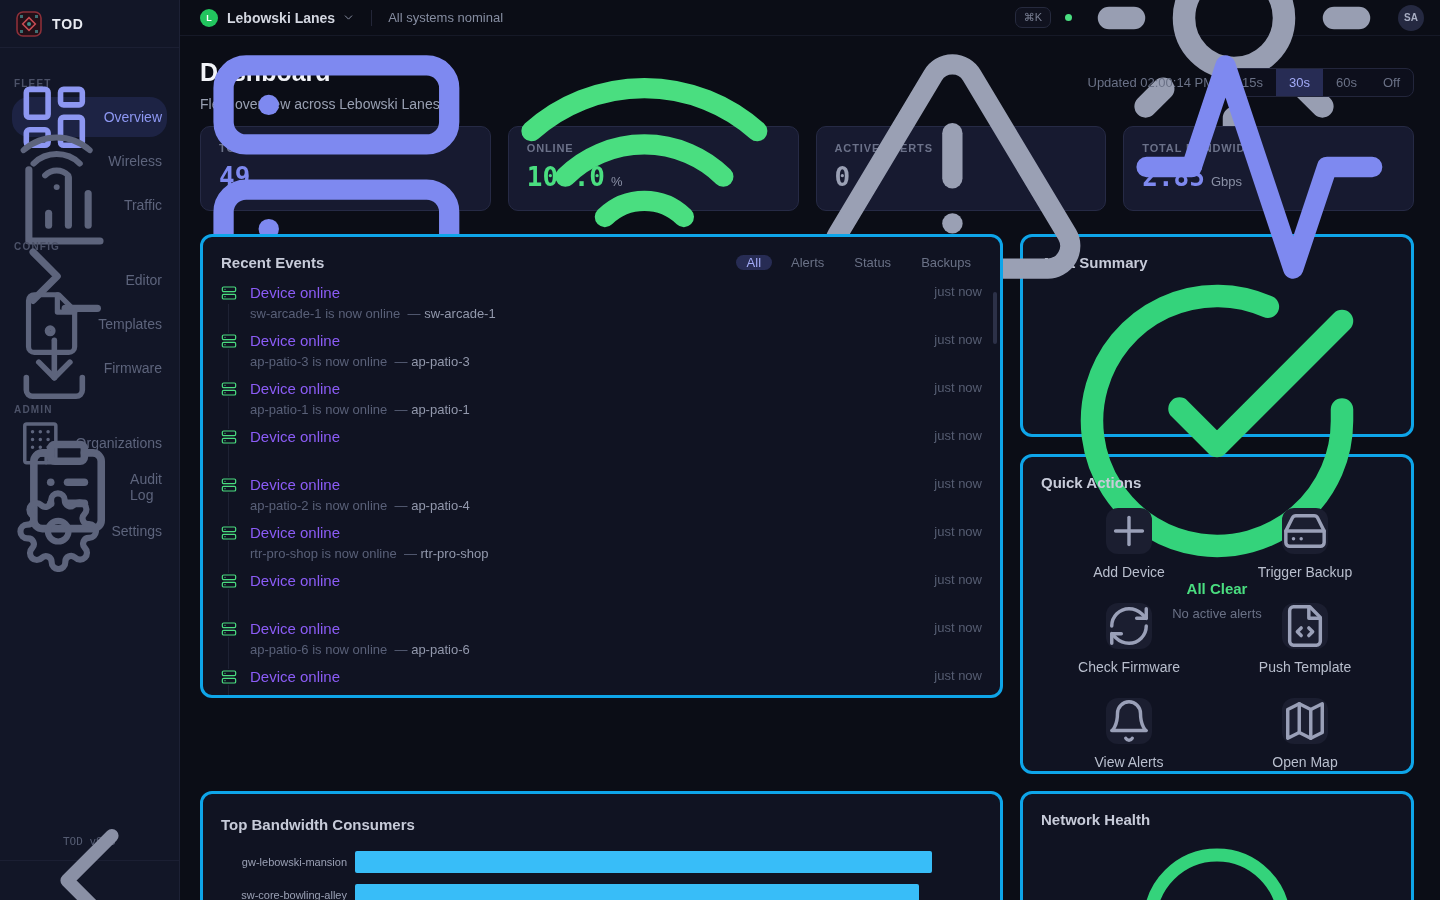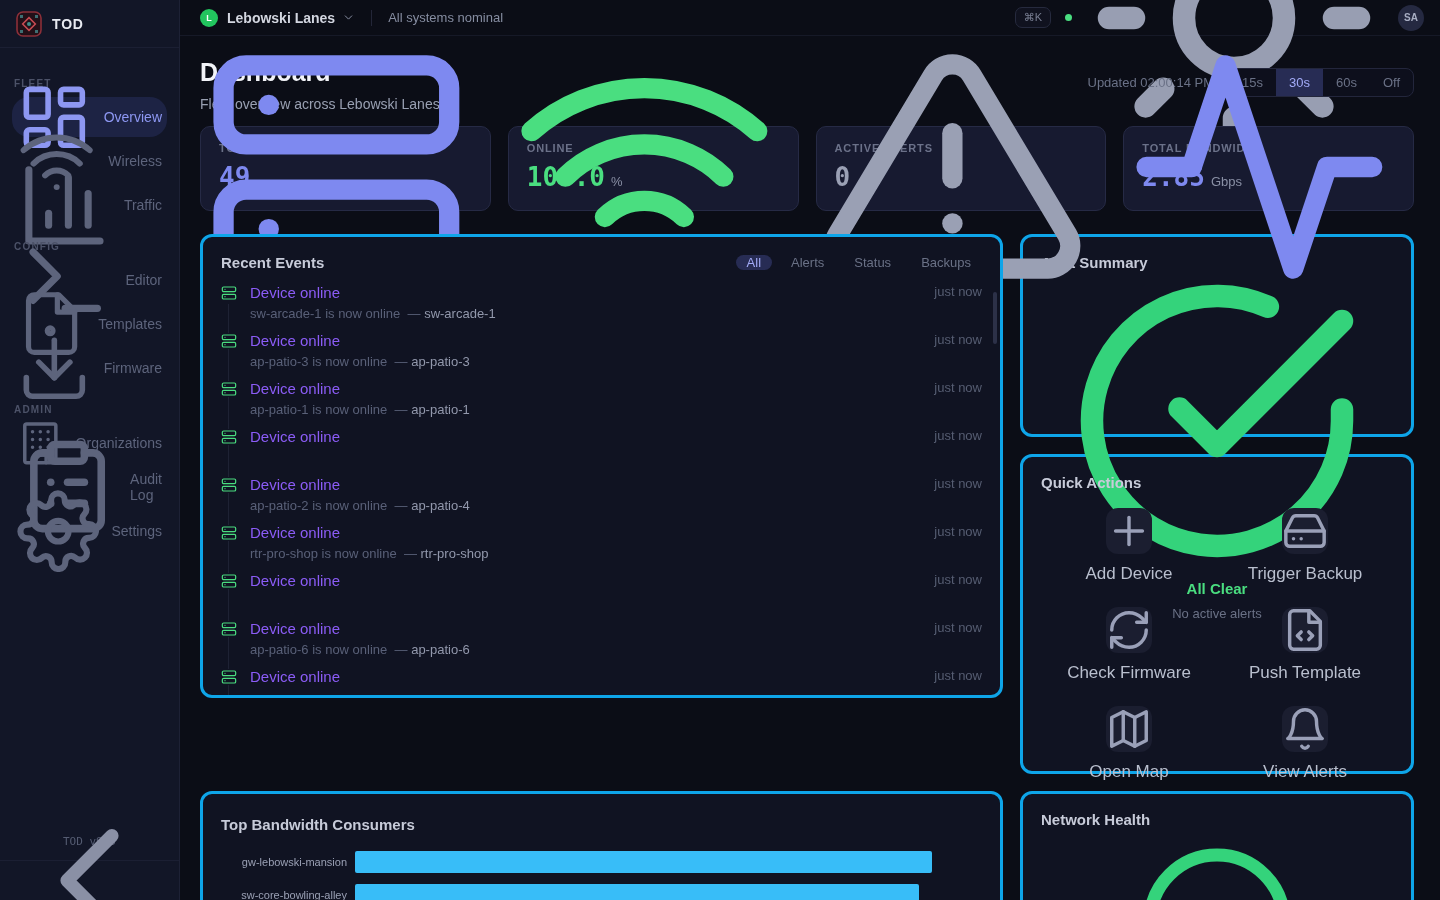--- a/index.html
+++ b/index.html
@@ -105,21 +105,21 @@
   .alert-check svg { width:44px; height:44px; }
   .alert-status { font-size:15px; font-weight:600; color:#4ade80; }
   .alert-detail { font-size:13px; color:#6a7186; }
 
   .qa-panel { margin-top:17px; height:320px; padding:17px 18px; }
   .qa-grid { display:grid; grid-template-columns:1fr 1fr; row-gap:23px; margin-top:16px; }
   .qa-item { display:flex; flex-direction:column; align-items:center; cursor:pointer; }
   .qa-tile { width:46px; height:46px; border-radius:12px; background:#1b1e30;
     display:flex; align-items:center; justify-content:center; color:#9aa0b8; }
   .qa-tile svg { width:20px; height:20px; }
-  .qa-label { margin-top:10px; font-size:17px; color:#b9bfce; }
+  .qa-label { margin-top:10px; font-size:14px; color:#b9bfce; }
 
   
   .bw-panel { margin-top:93px; height:280px; padding:22px 18px; }
   .bw-rows { margin-top:17px; }
   .bw-row { display:flex; align-items:center; margin-bottom:11px; }
   .bw-label { width:118px; flex:0 0 118px; font-size:11px; color:#9aa0b4; text-align:right;
     padding-right:8px; white-space:nowrap;margin-left:16px; }
   .bw-track { flex:1 1 auto; }
   .bw-bar { height:22px; background:#38bdf8; border-radius:2px; }
 
@@ -563,36 +563,36 @@
                       <path d="M14 2v6h6"></path>
                       <path d="M10 13l-2 2 2 2"></path>
                       <path d="M14 13l2 2-2 2"></path>
                     </svg>
                   </span>
     <span class="qa-label">Push Template</span>
   </div>
                 <div class="qa-item">
     <span class="qa-tile">
                     <svg viewBox="0 0 24 24" fill="none" stroke="currentColor" stroke-width="1.8" stroke-linecap="round" stroke-linejoin="round" style="width:100%;height:100%">
+                      <path d="M6 8a6 6 0 0 1 12 0c0 7 3 9 3 9H3s3-2 3-9"></path>
+                      <path d="M10.3 21a1.94 1.94 0 0 0 3.4 0"></path>
+                    </svg>
+                  </span>
+    <span class="qa-label">View Alerts</span>
+  </div>
+                <div class="qa-item">
+    <span class="qa-tile">
+                    <svg viewBox="0 0 24 24" fill="none" stroke="currentColor" stroke-width="1.8" stroke-linecap="round" stroke-linejoin="round" style="width:100%;height:100%">
                       <path d="M3 6l6-3 6 3 6-3v15l-6 3-6-3-6 3z"></path>
                       <path d="M9 3v15"></path>
                       <path d="M15 6v15"></path>
                     </svg>
                   </span>
     <span class="qa-label">Open Map</span>
   </div>
-                <div class="qa-item">
-    <span class="qa-tile">
-                    <svg viewBox="0 0 24 24" fill="none" stroke="currentColor" stroke-width="1.8" stroke-linecap="round" stroke-linejoin="round" style="width:100%;height:100%">
-                      <path d="M6 8a6 6 0 0 1 12 0c0 7 3 9 3 9H3s3-2 3-9"></path>
-                      <path d="M10.3 21a1.94 1.94 0 0 0 3.4 0"></path>
-                    </svg>
-                  </span>
-    <span class="qa-label">View Alerts</span>
-  </div>
               </div>
           </section>
 
           <section class="panel nh-panel">
             <span class="panel-title" id="nh-title">Network Health</span>
             <div class="gauge-wrap">
               <svg width="160" height="160" viewBox="0 0 160 160">
                 <circle id="gauge-ring" cx="80" cy="80" r="67" fill="none" stroke="#34d37b" stroke-width="13"></circle>
               </svg>
 

